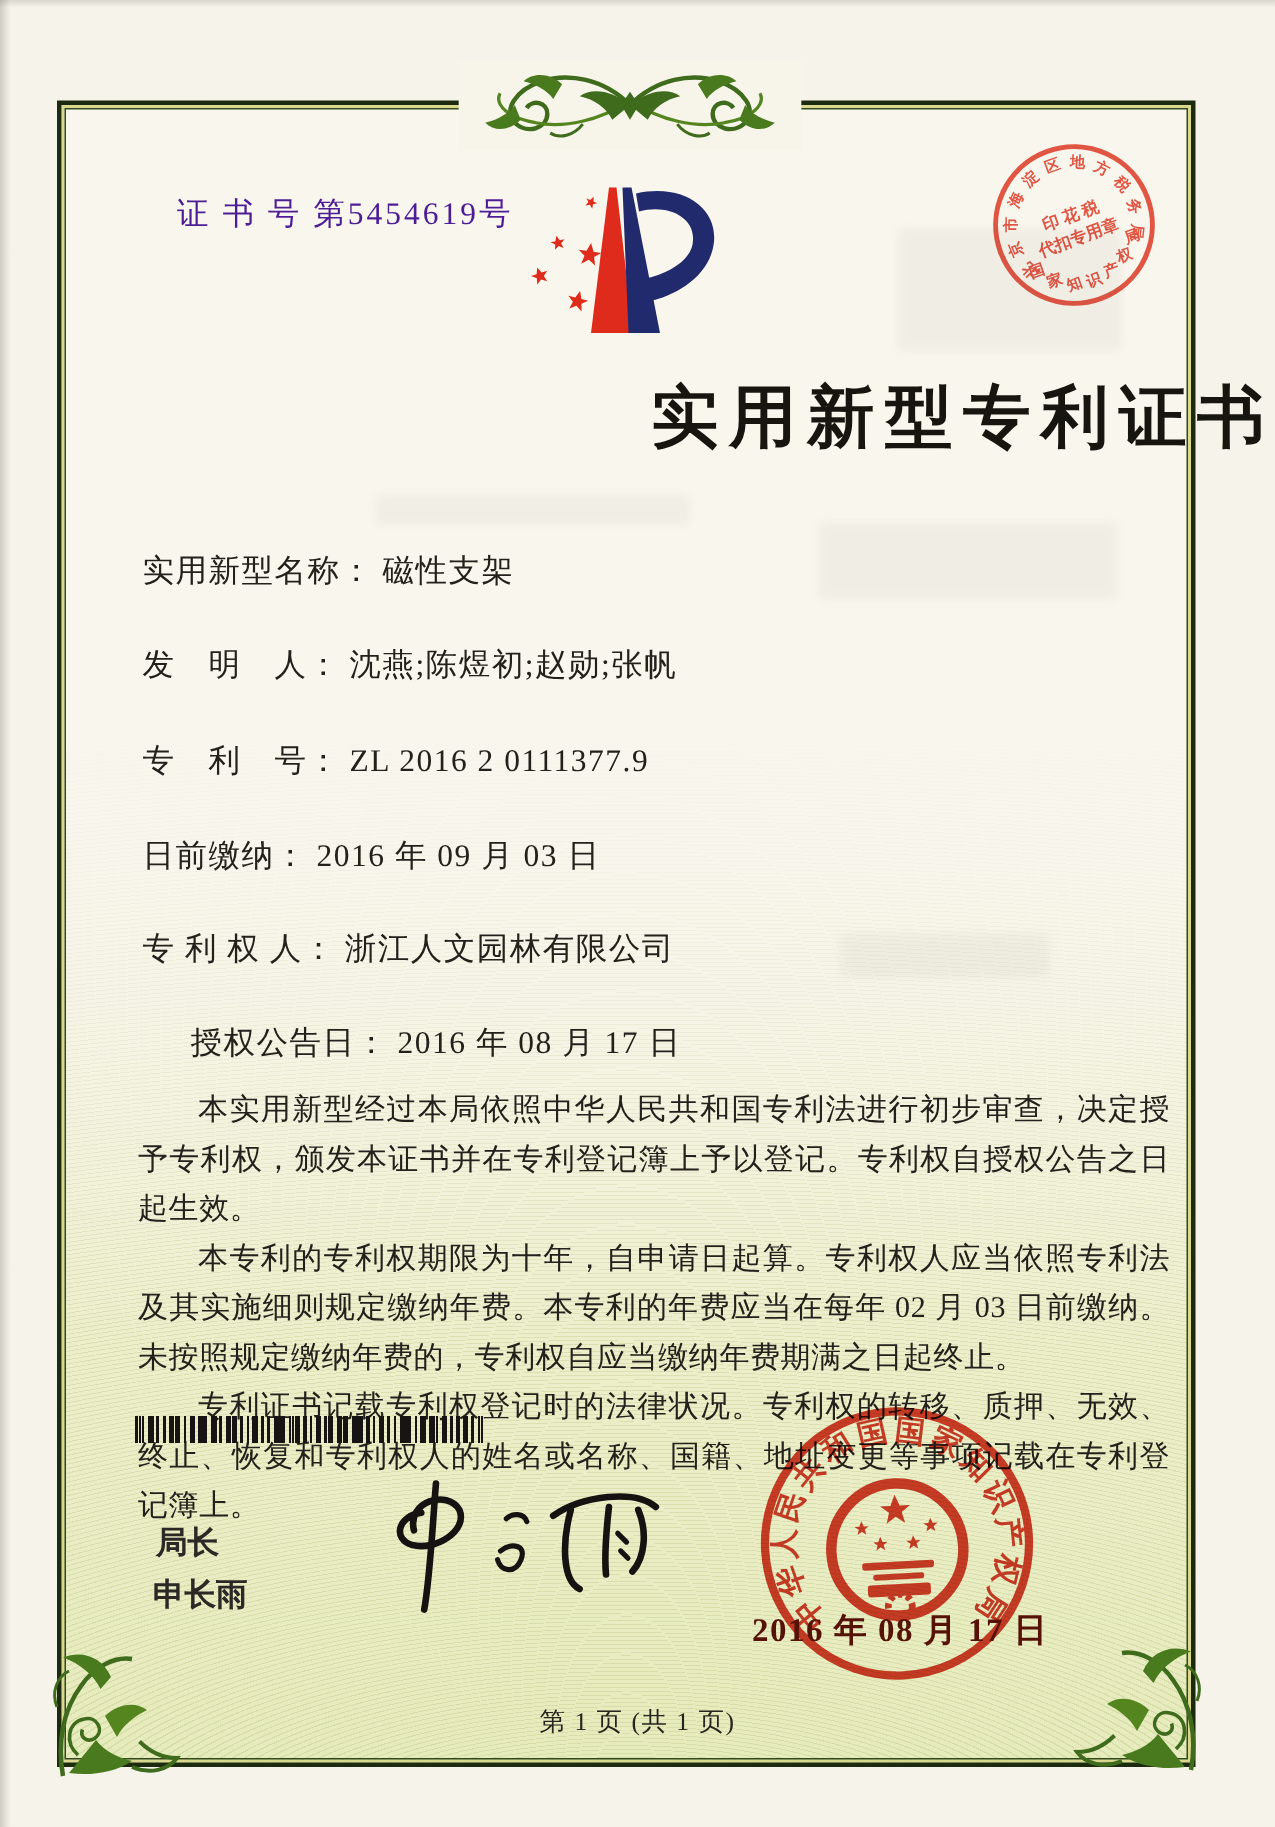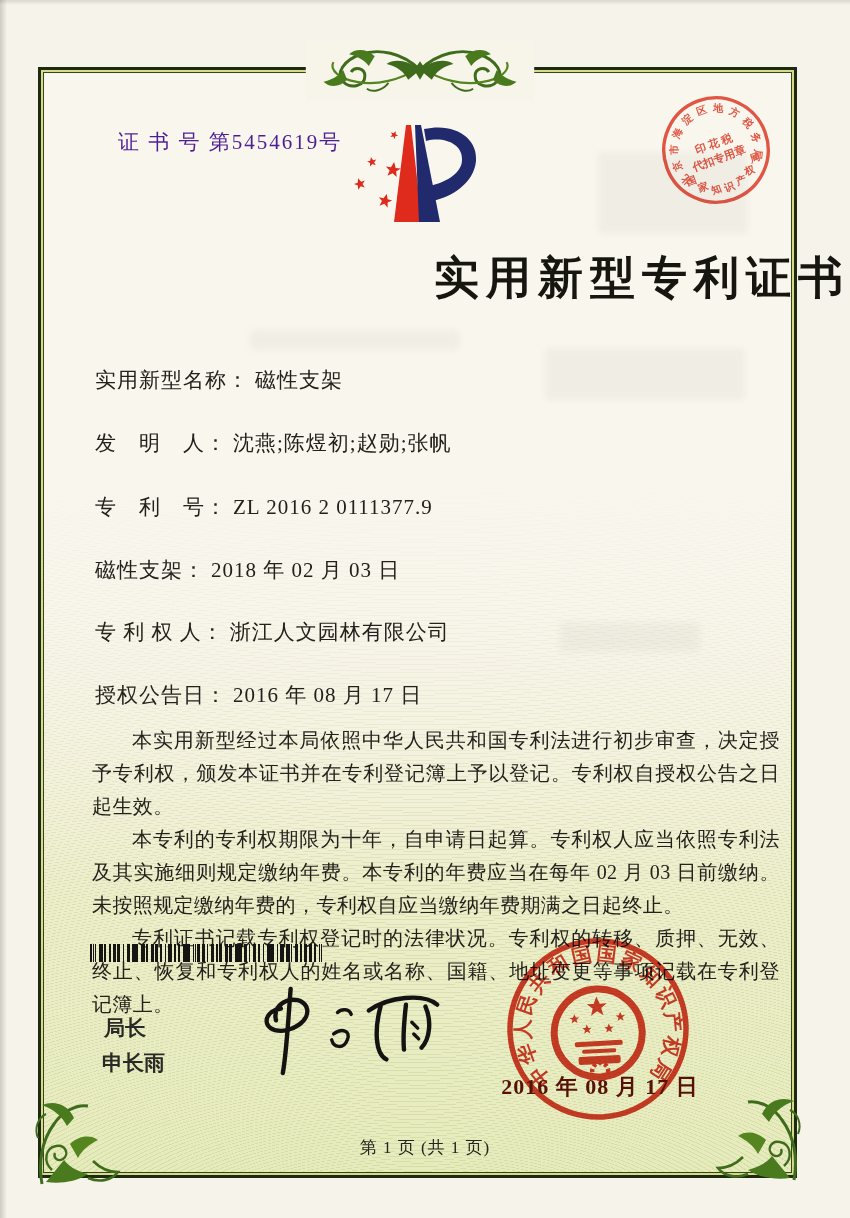--- a/index.html
+++ b/index.html
@@ -32,21 +32,21 @@
   .ghost{position:absolute;background:#8a8378;opacity:.07;filter:blur(3px);border-radius:4px;}
 
   .cert-number{position:absolute;left:78px;top:128px;font-size:21px;letter-spacing:2px;color:#4c1d95;margin-left:40px;}
   .doc-title{position:absolute;left:0;top:248px;width:850px;text-align:right;
     font-size:45px;font-weight:700;letter-spacing:7px;color:#17150f;}
 
   .logo{position:absolute;left:348px;top:122px;width:140px;height:115px;}
 
   .fields{position:absolute;left:95px;top:0;width:660px;}
   .field-row{position:absolute;left:0;font-size:21px;letter-spacing:1px;white-space:nowrap;color:#23211c;}
-  .f0{top:366px;} .f1{top:429px;} .f2{top:493px;} .f3{top:556px;} .f4{top:618px;} .f5{top:681px;}
+  .f0{top:366px;} .f1{top:429px;} .f2{top:493px;} .f3{top:556px;} .f4{top:618px;} .f5{top:681px;margin-left:32px;}
   .field-value{margin-left:6px;}
 
   .body-text{position:absolute;left:92px;top:724px;width:688px;font-size:20px;line-height:33px;
     text-align:justify;color:#23211c;letter-spacing:.4px;}
   .body-text p{margin:0;text-indent:2em;font-family:Liberation Serif, serif;}
 
   .barcode{position:absolute;left:90px;top:944px;width:232px;height:18px;
     background:
       repeating-linear-gradient(90deg,#171513 0 2px,transparent 2px 5px,#171513 5px 6px,transparent 6px 9px,#171513 9px 12px,transparent 12px 14px),
       repeating-linear-gradient(90deg,transparent 0 3px,#171513 3px 4px,transparent 4px 10px,#171513 10px 13px,transparent 13px 17px);
@@ -150,21 +150,21 @@
     <div class="field-row f0">
       <span>实用新型名称：</span><span class="field-value">磁性支架</span>
     </div>
     <div class="field-row f1">
       <span>发　明　人：</span><span class="field-value">沈燕;陈煜初;赵勋;张帆</span>
     </div>
     <div class="field-row f2">
       <span>专　利　号：</span><span class="field-value">ZL 2016 2 0111377.9</span>
     </div>
     <div class="field-row f3">
-      <span>磁性支架：</span><span class="field-value">2018 年 02 月 03 日</span>
+      <span>日前缴纳：</span><span class="field-value">2016 年 09 月 03 日</span>
     </div>
     <div class="field-row f4">
       <span>专 利 权 人：</span><span class="field-value">浙江人文园林有限公司</span>
     </div>
     <div class="field-row f5">
       <span>授权公告日：</span><span class="field-value">2016 年 08 月 17 日</span>
     </div>
   </div>
 
   <div class="body-text">

